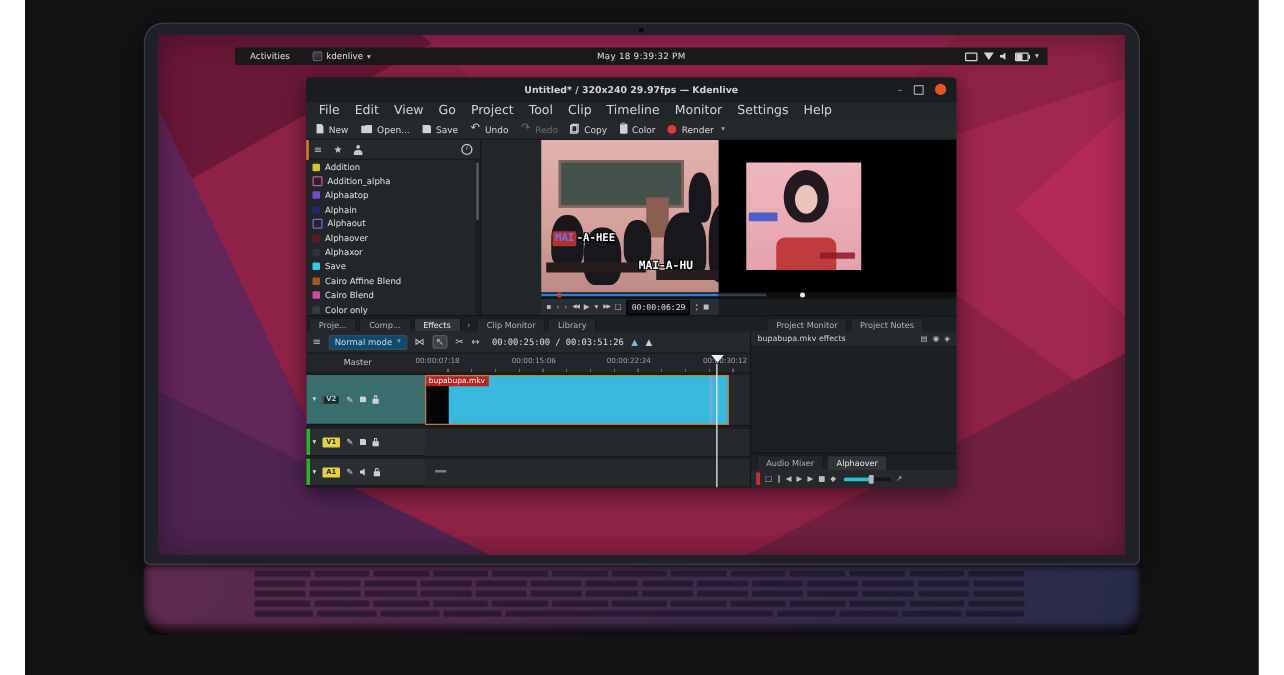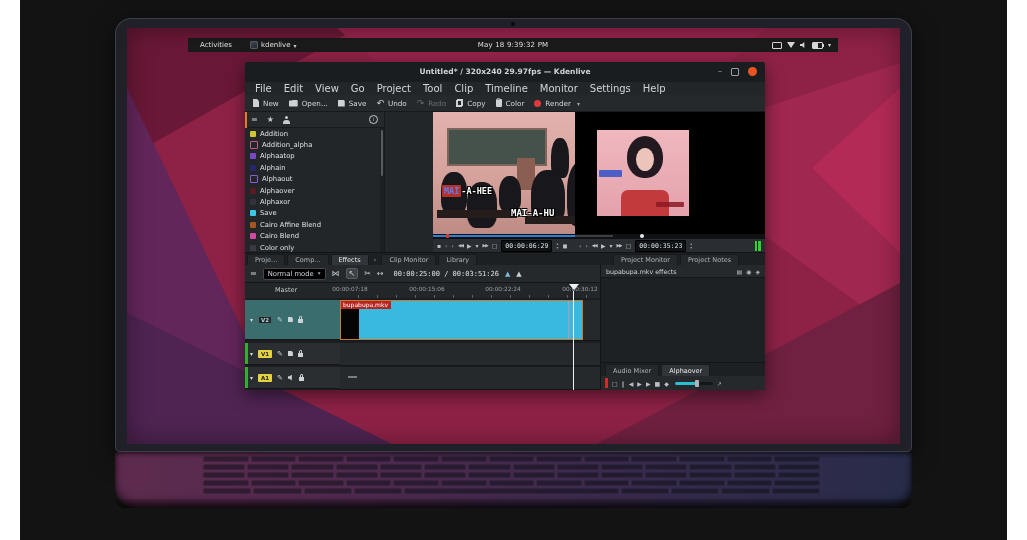--- a/index.html
+++ b/index.html
@@ -134,21 +134,21 @@
         padding:1.5px 7px;border-radius:2px 2px 0 0;cursor:default;}
   .dtab.active{background:#31353a;color:#e8eaec;}
   .tab-ovf{color:#8f959a;font-size:7px;padding:0 3px;}
 
   
   .tl-col{position:absolute;left:0;top:203px;width:355px;height:125px;background:#202326;overflow:hidden;}
   .tl-toolbar{position:absolute;left:0;top:0;width:100%;height:18px;background:#26292c;border-bottom:1px solid #141618;
               display:flex;align-items:center;gap:6px;padding:0 5px;box-sizing:border-box;}
   .tli{color:#c3c9cd;font-size:8px;line-height:9px;}
   .tli.active{background:#3d4248;border:1px solid #565c63;border-radius:2px;padding:0 2px;}
-  .tl-select{display:flex;align-items:flex-start;gap:4px;background:#000000;border:1px solid #43484d;border-radius:2px;
+  .tl-select{display:flex;align-items:flex-start;gap:4px;background:#0c4a6e;border:1px solid #43484d;border-radius:2px;
              padding:1px 4px;font-size:6.8px;color:#d4d8db;}
   .tl-select i{font-style:normal;font-size:5.5px;color:#9aa0a5;}
   .tl-tc{font:7px "DejaVu Sans Mono",monospace;color:#d8e0e4;margin-left:4px;}
   .mtn{font-size:7px;}
   .ruler{position:absolute;left:0;top:18px;width:100%;height:15px;background:#232629;border-bottom:1px solid #141618;overflow:hidden;}
   .ruler::after{content:"";position:absolute;left:95px;right:0;bottom:0;height:3px;
       background:repeating-linear-gradient(90deg,transparent 0 18px,#5a6065 18px 19px);}
   .master{position:absolute;left:30px;top:3px;font-size:6.5px;color:#c3c9cd;}
   .rtick{position:absolute;top:3px;transform:translateX(-50%);font-size:5.8px;color:#9aa0a4;white-space:nowrap;}
   .tracks{position:absolute;left:0;top:33px;width:100%;height:92px;background:#1b1d20;}
@@ -398,37 +398,20 @@
                 <div class="face"></div>
                 <div class="shirt"></div>
                 <div class="blue-sub"></div>
                 <div class="red-sub"></div>
               </div>
             </div>
             <div class="seek">
               <i class="seek-line" style="width:20%;background:#3a3f44;"></i>
               <i class="seek-dot" style="left:34%;"></i>
             </div>
-            <div class="transport">
-              <span class="tp-icons" style="display:flex;gap:4px;align-items:center;">
-                  <span class="tpi">‹</span>
-                  <span class="tpi">›</span>
-                  <span class="tpi dbl">◀◀</span>
-                  <span class="tpi">▶</span>
-                  <span class="tpi">▾</span>
-                  <span class="tpi dbl">▶▶</span>
-                  <span class="tpi">□</span>
-                </span>
-              <span class="tc">00:00:35:23</span>
-              <span class="spin">
-                  <span>▴</span>
-                  <span>▾</span>
-                </span>
-              <span class="gmeter"></span>
-            </div>
           </div>
         </div>
 
         <div class="docktabs">
           <span class="tabs-left">
               <span class="dtab">Proje...</span>
               <span class="dtab">Comp...</span>
               <span class="dtab active">Effects</span>
               <span class="tab-ovf">›</span>
               <span class="dtab">Clip Monitor</span>

